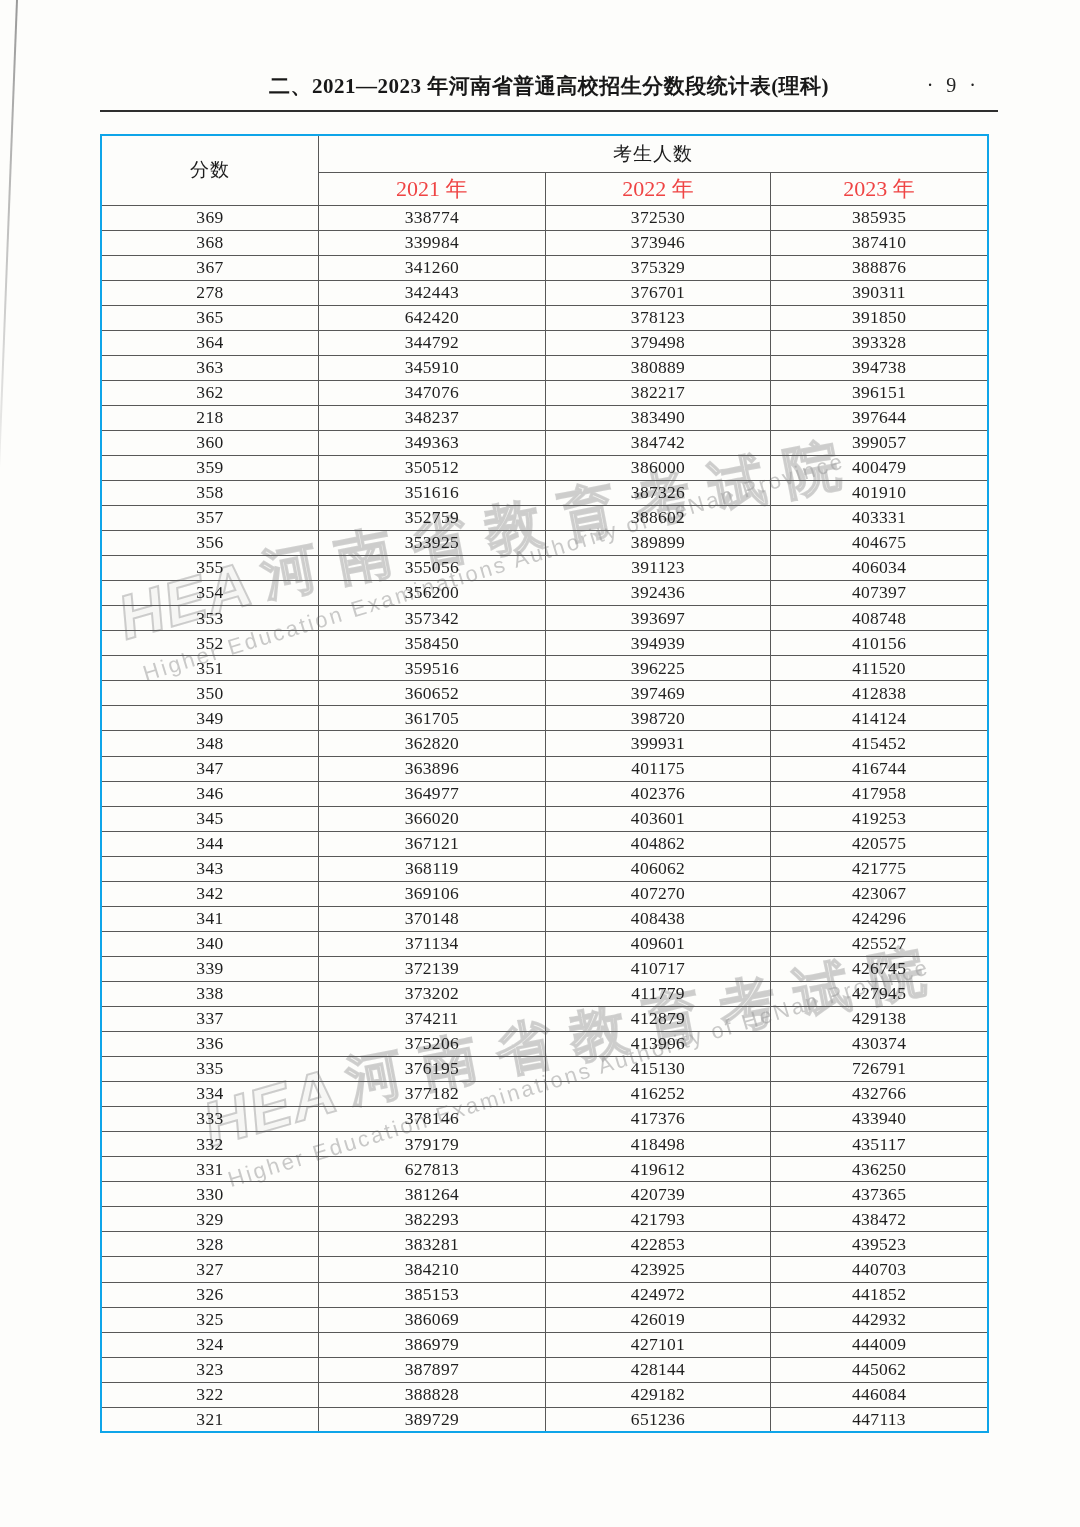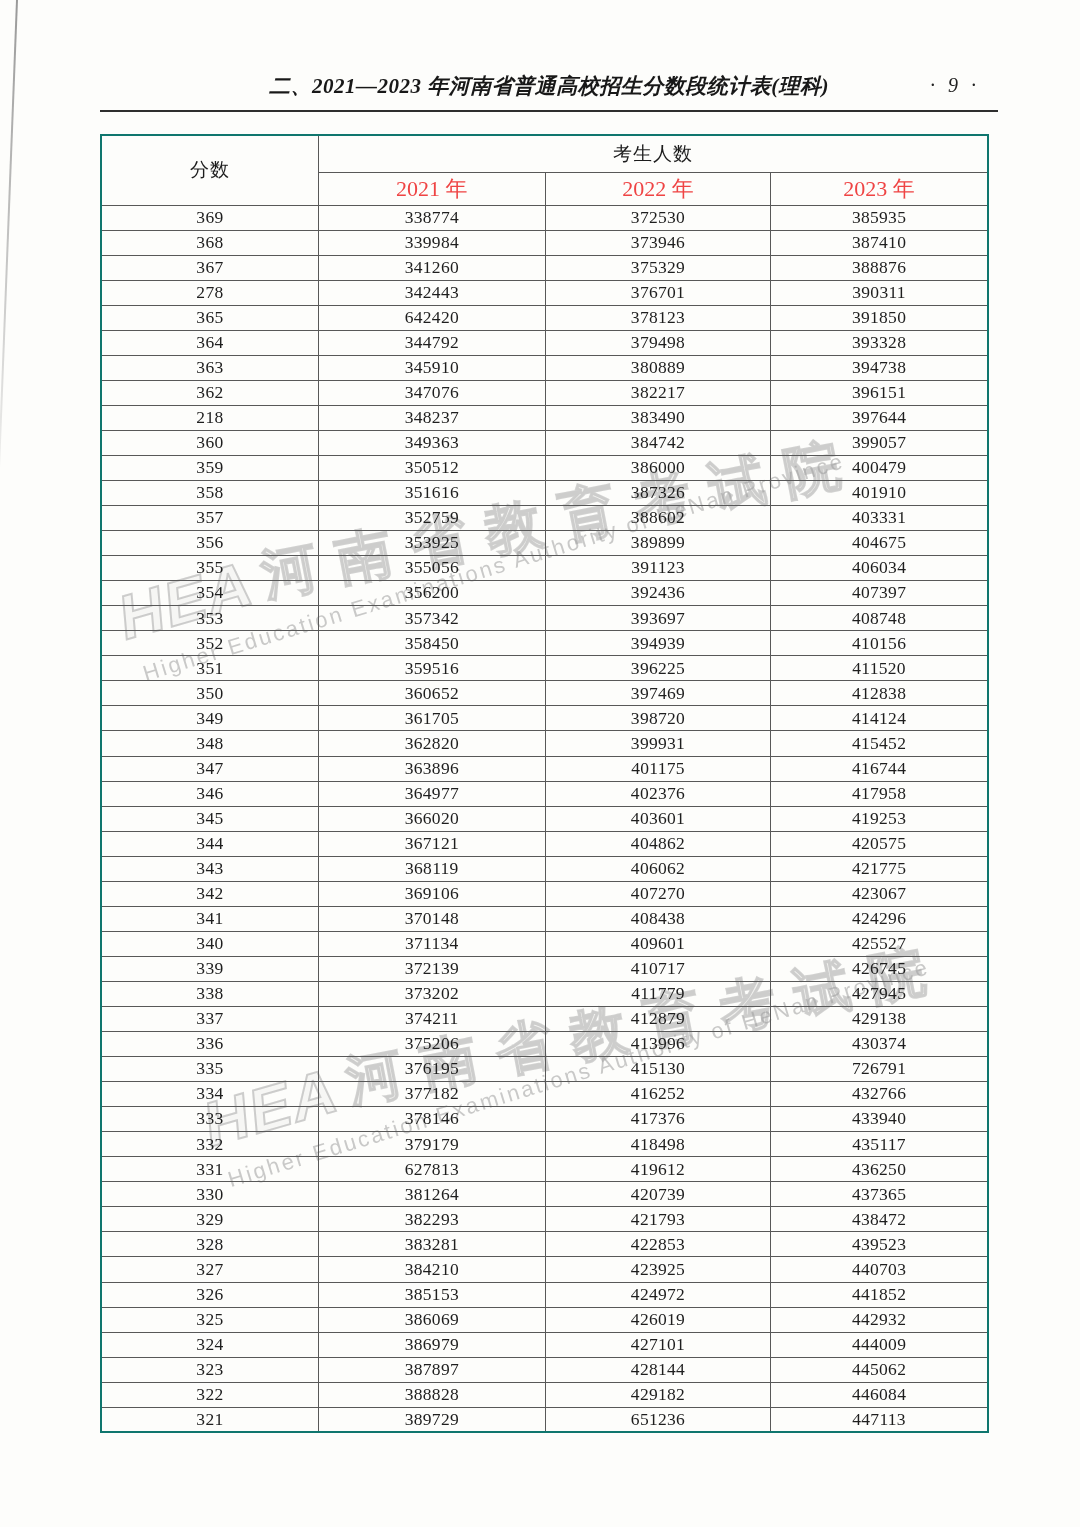--- a/index.html
+++ b/index.html
@@ -14,21 +14,21 @@
 
   
   .scan-line {
     position:absolute; left:16px; top:0; width:2px; height:525px;
     background:linear-gradient(to bottom, rgba(120,120,120,.75), rgba(150,150,150,.45) 60%, rgba(170,170,170,0));
     transform:rotate(2.2deg); transform-origin:top left;
   }
 
   
   .page-header {
-    position:absolute; left:100px; top:72px; width:898px; height:34px;font-style:italic;
+    position:absolute; left:100px; top:72px; width:898px; height:34px;
   }
   .doc-title {
     position:absolute; left:0; right:0; text-align:center;
     font-size:21px; font-weight:700; letter-spacing:.5px; color:#181818;
     white-space:nowrap;
   }
   .page-number {
     position:absolute; right:18px; top:2px;
     font-size:20px; color:#222; letter-spacing:4px; white-space:nowrap;
   }
@@ -68,21 +68,21 @@
   
   table.score-table {
     position:absolute; left:100px; top:134px; width:889px;
     border-collapse:collapse; table-layout:fixed;
     z-index:2; background:transparent;
   }
   table.score-table col.c1 { width:24.5%; }
   table.score-table col.c2 { width:25.6%; }
   table.score-table col.c3 { width:25.4%; }
   table.score-table col.c4 { width:24.5%; }
-  table.score-table { border:2px solid #0f766e;padding-left:28px; }
+  table.score-table { border:2px solid #0ea5e9;padding-left:28px; }
   table.score-table th, table.score-table td {
     border:1px solid #585858;
     text-align:center; vertical-align:middle;
     font-weight:400;
     background:transparent;
   }
   .hdr-group th { height:37px; font-size:19px; letter-spacing:1px; color:#1c1c1c; }
   .hdr-years th { height:33px; font-size:22px; color:#ef4444; }
   table.score-table tbody td {
     height:25.06px; font-size:17.5px; color:#1e1e1e;

